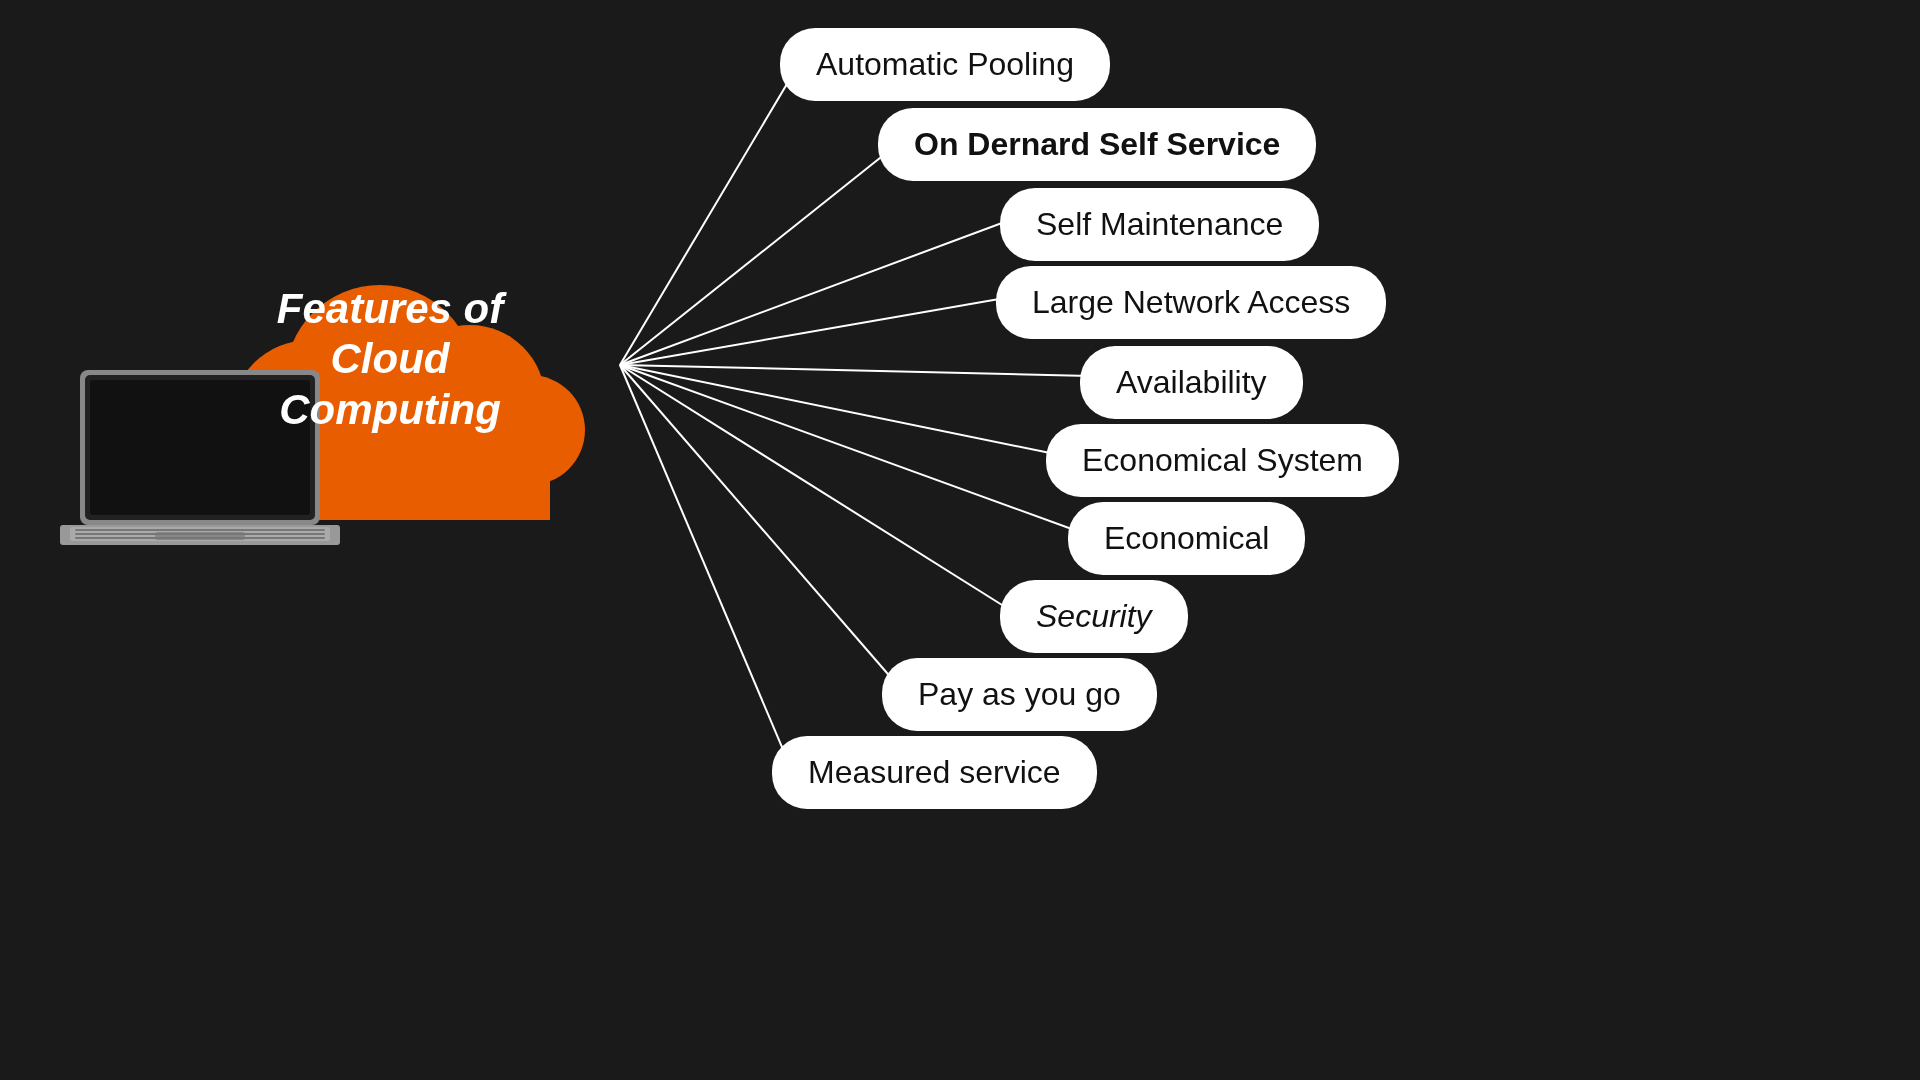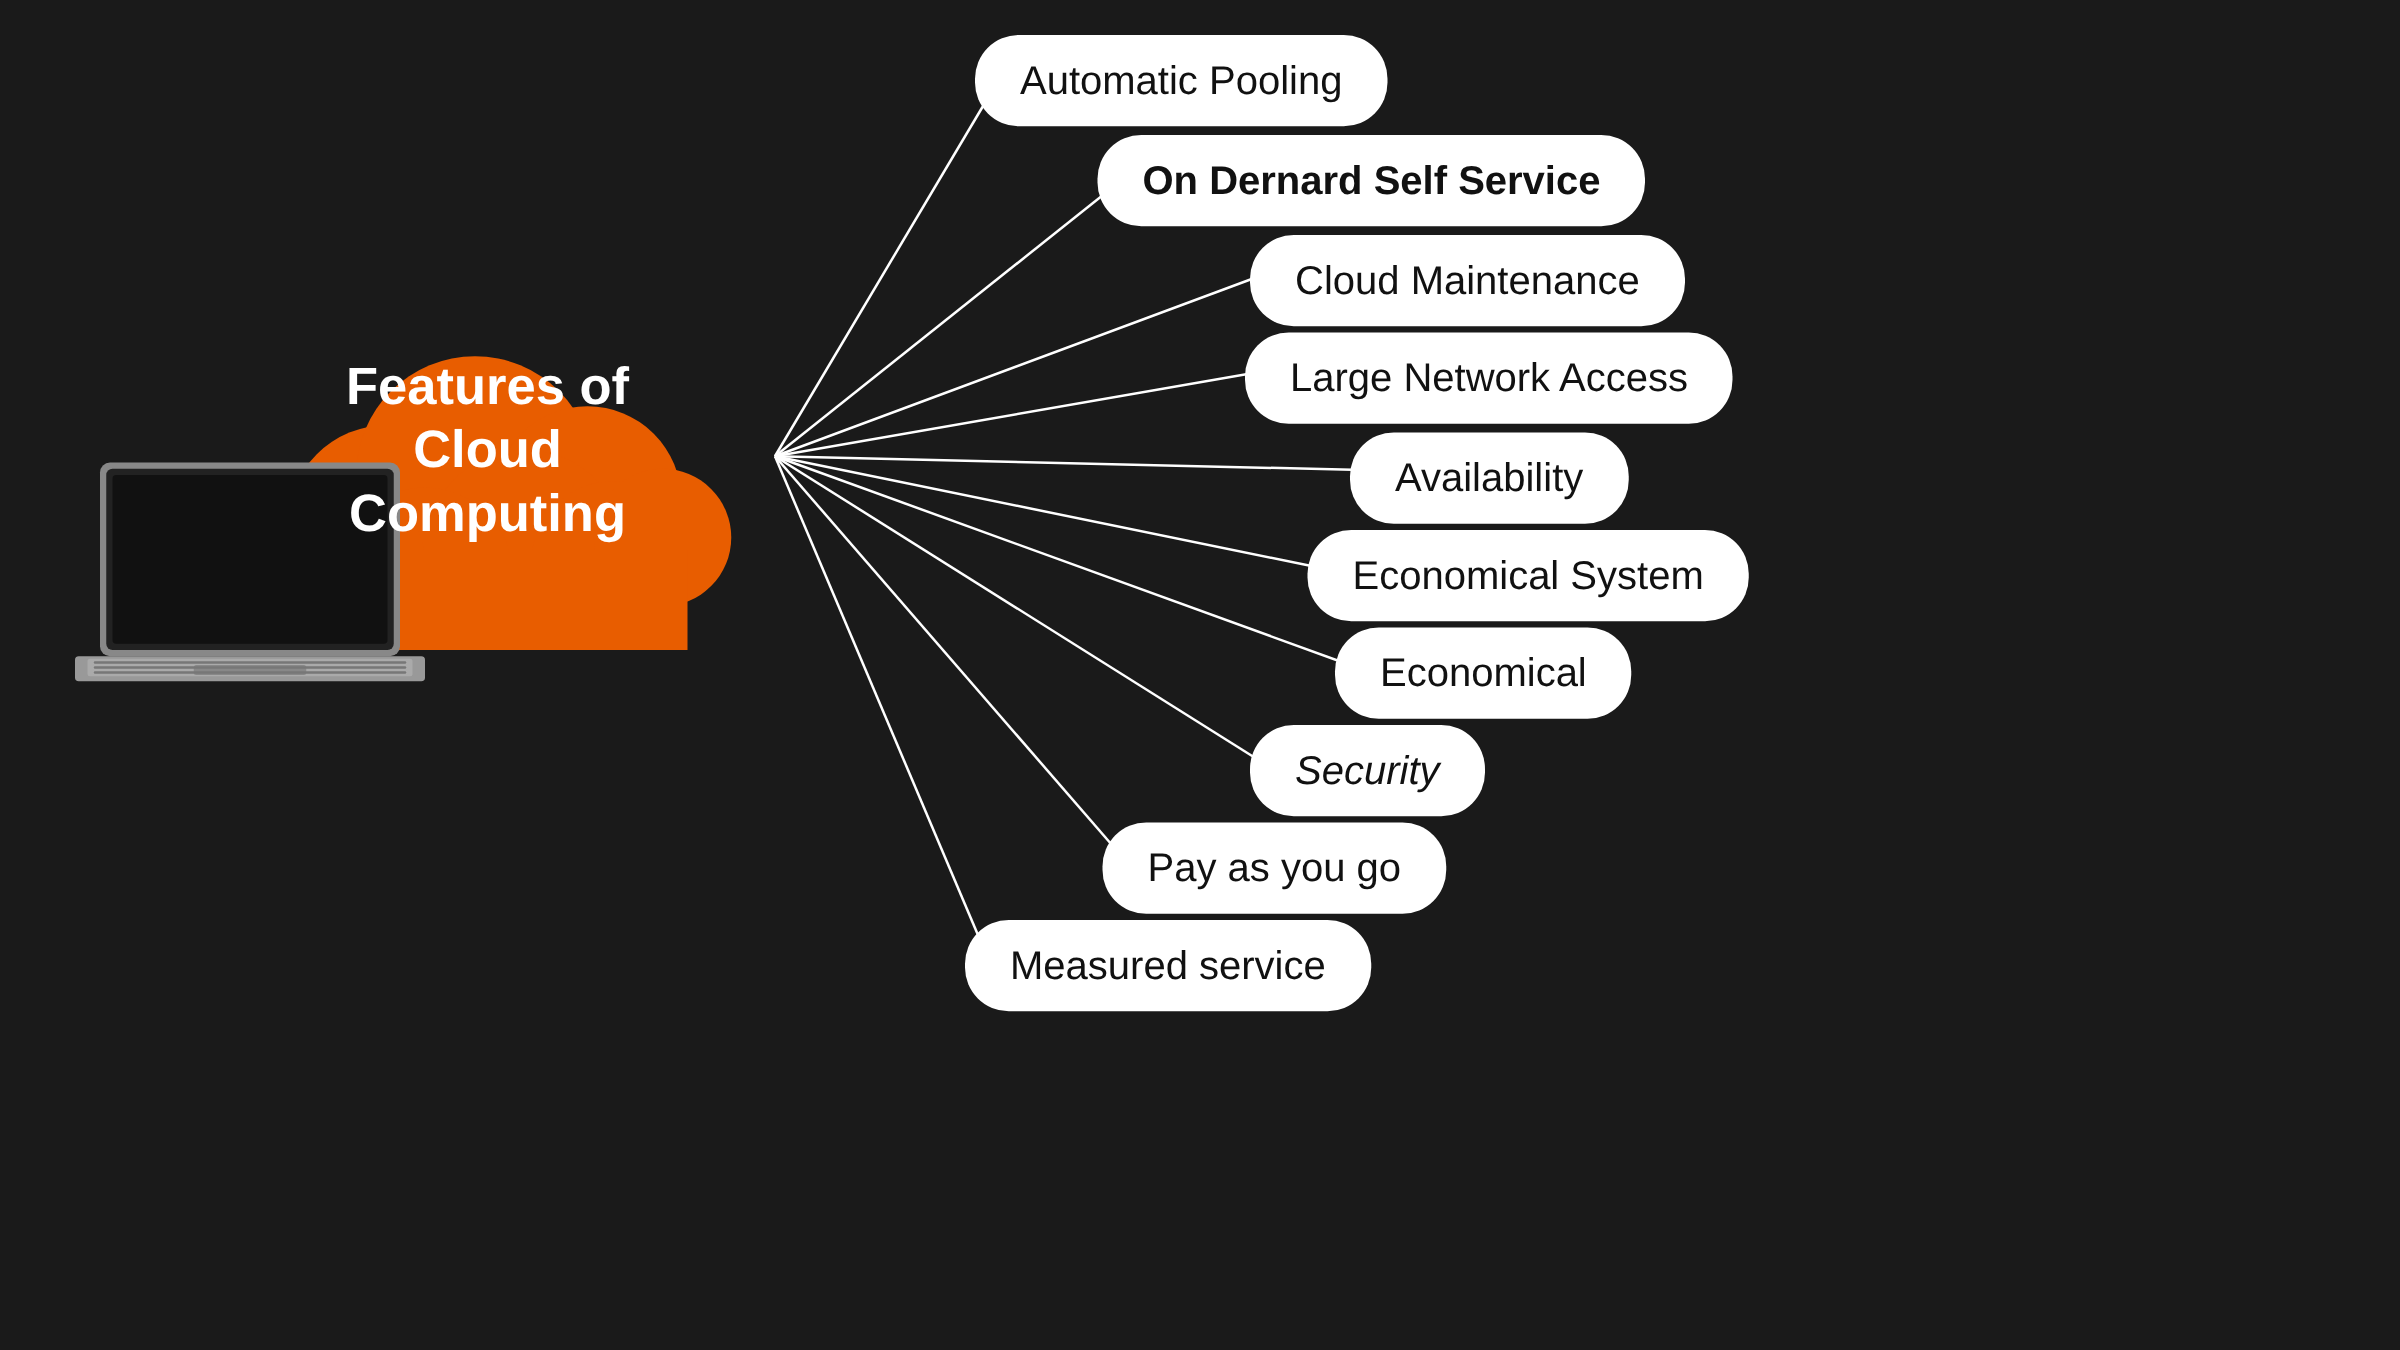--- a/index.html
+++ b/index.html
@@ -12,20 +12,21 @@
       position: relative;
     }
 
     
     .cloud-container {
       position: absolute;
       left: 180px;
       top: 200px;
       width: 420px;
       height: 320px;
+      font-style: italic;
     }
 
     .cloud {
       position: absolute;
       width: 100%;
       height: 100%;
     }
 
     .cloud-text {
       position: absolute;
@@ -140,21 +141,21 @@
 
 <div class="feature-box" style="left: 780px; top: 28px;">
   <span>Automatic Pooling</span>
 </div>
 
 <div class="feature-box" style="left: 878px; top: 108px; font-weight: bold;">
   <span>On Dernard Self Service</span>
 </div>
 
 <div class="feature-box" style="left: 1000px; top: 188px;">
-  <span>Cloud Maintenance</span>
+  <span>Self Maintenance</span>
 </div>
 
 <div class="feature-box" style="left: 996px; top: 266px;">
   <span>Large Network Access</span>
 </div>
 
 <div class="feature-box" style="left: 1080px; top: 346px;">
   <span>Availability</span>
 </div>
 

